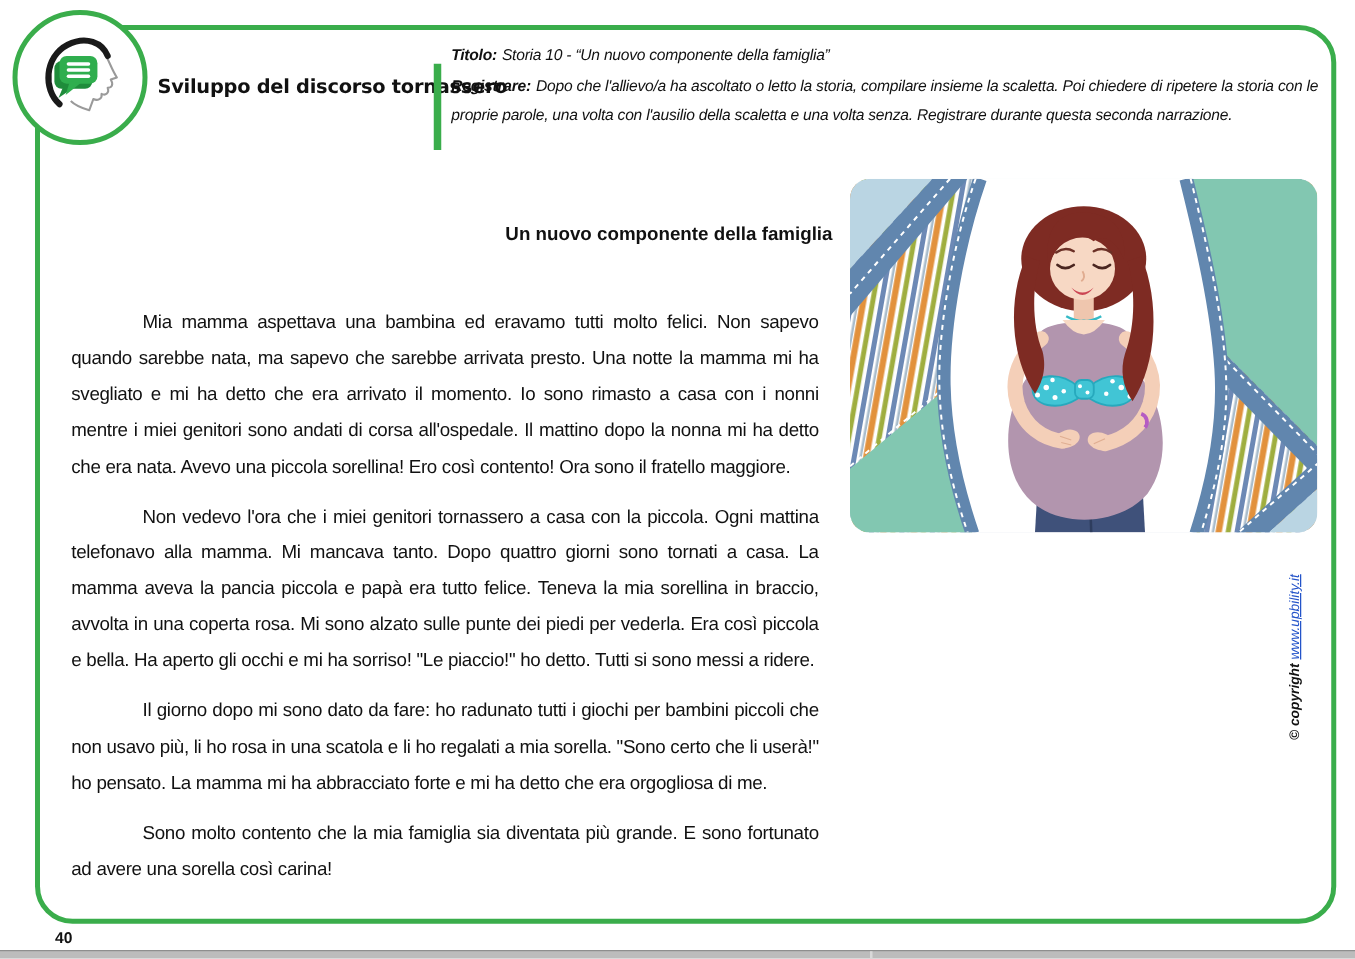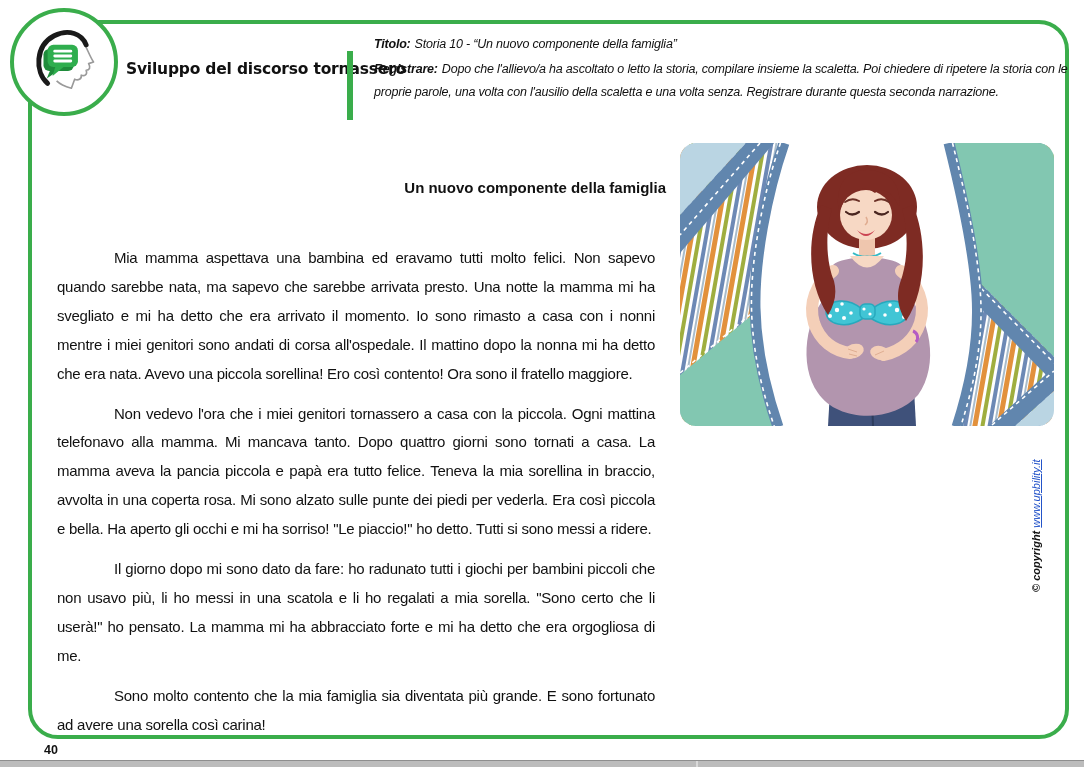--- a/index.html
+++ b/index.html
@@ -22,21 +22,21 @@
   }
   .logo svg{width:82px;height:82px;}
   .brand-title{
     position:absolute;left:126px;top:60px;
     font-size:15.5px;font-weight:700;letter-spacing:-0.2px;white-space:nowrap;
     font-family:"DejaVu Sans",sans-serif;
   }
   
   .meta-divider{position:absolute;left:347px;top:51px;width:6px;height:69px;background:#3aad4b;}
   .header-meta{
-    position:absolute;left:374px;top:33px;width:700px;
+    position:absolute;left:361px;top:33px;width:700px;
     font-size:12.5px;font-style:italic;line-height:23px;letter-spacing:-0.2px;
   }
   .meta-row{margin:0 0 2px 0;}
   .meta-label{font-weight:700;margin-right:4px;}
   
   .story-title{
     position:absolute;left:46px;top:179px;width:620px;
     text-align:right;font-weight:700;font-size:15px;
   }
   .story-body{
@@ -99,21 +99,21 @@
   </div>
   <div class="meta-row">
     <span class="meta-label">Registrare:</span><span>Dopo che l'allievo/a ha ascoltato o letto la storia, compilare insieme la scaletta. Poi chiedere di ripetere la storia con le proprie parole, una volta con l'ausilio della scaletta e una volta senza. Registrare durante questa seconda narrazione.</span>
   </div>
 </div>
 
 <div class="story-title">Un nuovo componente della famiglia</div>
 <div class="story-body">
   <p>Mia mamma aspettava una bambina ed eravamo tutti molto felici. Non sapevo quando sarebbe nata, ma sapevo che sarebbe arrivata presto. Una notte la mamma mi ha svegliato e mi ha detto che era arrivato il momento. Io sono rimasto a casa con i nonni mentre i miei genitori sono andati di corsa all'ospedale. Il mattino dopo la nonna mi ha detto che era nata. Avevo una piccola sorellina! Ero così contento! Ora sono il fratello maggiore.</p>
   <p>Non vedevo l'ora che i miei genitori tornassero a casa con la piccola. Ogni mattina telefonavo alla mamma. Mi mancava tanto. Dopo quattro giorni sono tornati a casa. La mamma aveva la pancia piccola e papà era tutto felice. Teneva la mia sorellina in braccio, avvolta in una coperta rosa. Mi sono alzato sulle punte dei piedi per vederla. Era così piccola e bella. Ha aperto gli occhi e mi ha sorriso! "Le piaccio!" ho detto. Tutti si sono messi a ridere.</p>
-  <p>Il giorno dopo mi sono dato da fare: ho radunato tutti i giochi per bambini piccoli che non usavo più, li ho messi in una scatola e li ho regalati a mia sorella. "Sono certo che li userà!" ho pensato. La mamma mi ha abbracciato forte e mi ha detto che era orgogliosa di me.</p>
+  <p>Il giorno dopo mi sono dato da fare: ho radunato tutti i giochi per bambini piccoli che non usavo più, li ho rosa in una scatola e li ho regalati a mia sorella. "Sono certo che li userà!" ho pensato. La mamma mi ha abbracciato forte e mi ha detto che era orgogliosa di me.</p>
   <p>Sono molto contento che la mia famiglia sia diventata più grande. E sono fortunato ad avere una sorella così carina!</p>
 </div>
 
 <div class="illustration">
   <svg viewBox="0 0 374 283">
     <defs>
       <pattern id="stripes" width="24" height="24" patternUnits="userSpaceOnUse" patternTransform="rotate(10)">
         <rect width="24" height="24" fill="#ffffff"></rect>
         <rect x="1" width="5" height="24" fill="#e2913c"></rect>
         <rect x="9" width="4" height="24" fill="#9fae3f"></rect>

